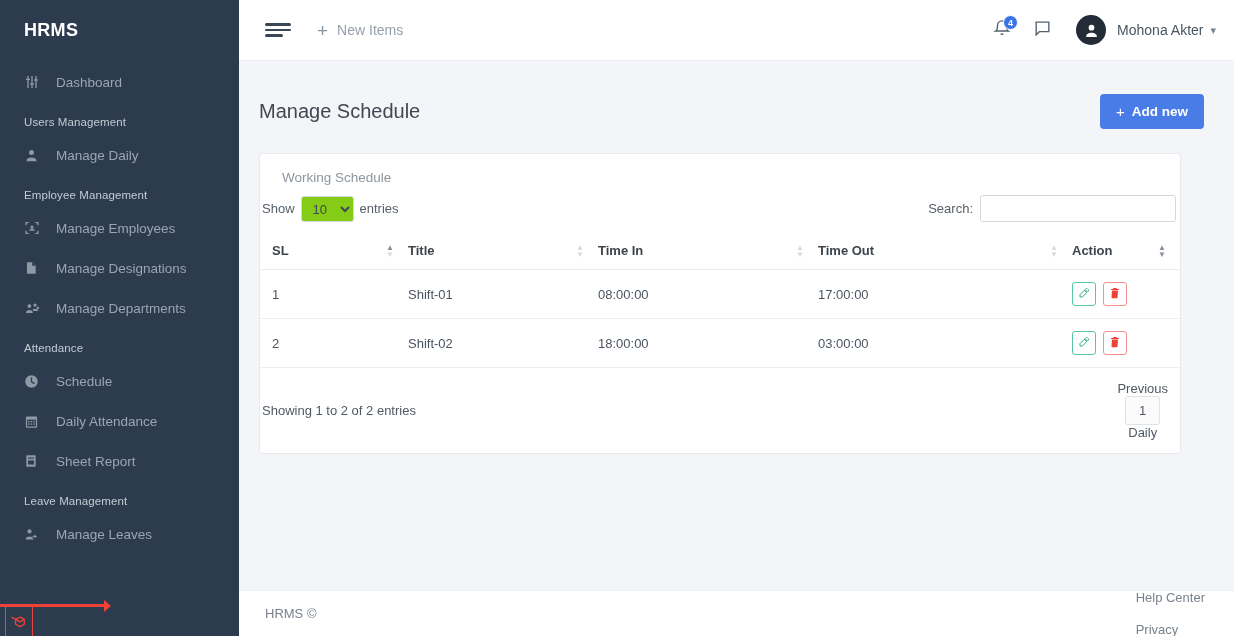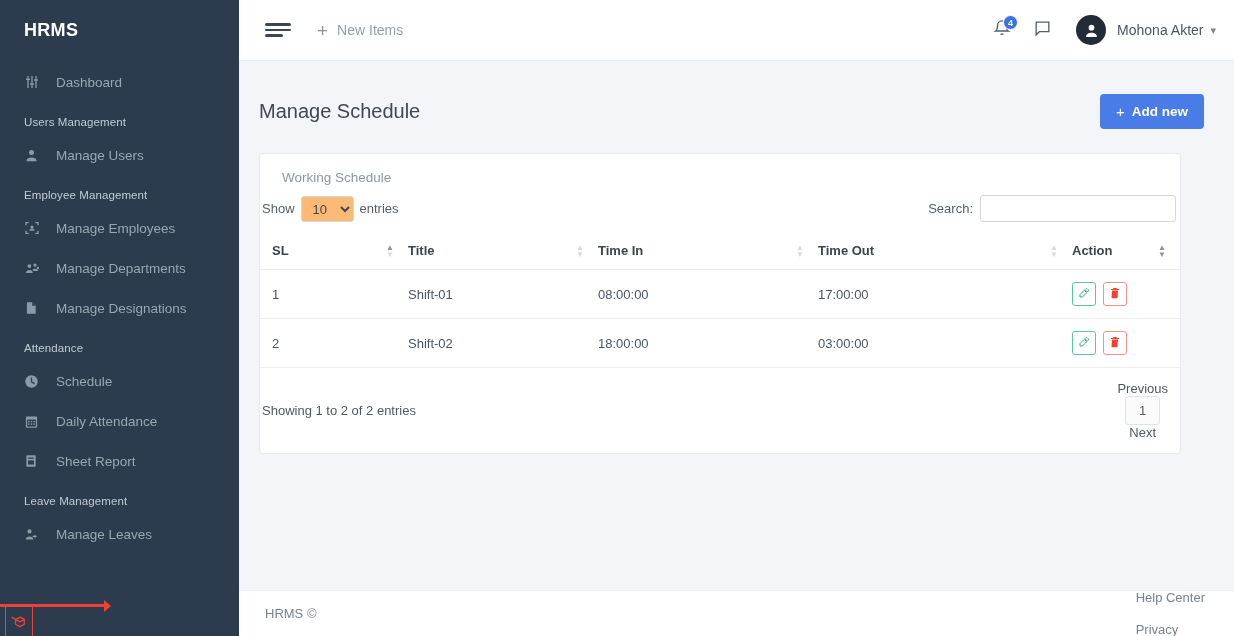--- a/index.html
+++ b/index.html
@@ -153,21 +153,21 @@
     color: #8d969f; font-size: 13.5px;
   }
   .table-tools {
     display: flex; align-items: center;
     padding: 0 2px 0 2px;
   }
   .show-entries { display: flex; align-items: center; font-size: 13px; color: #555e68; }
   .show-entries select {
     margin: 0 6px; padding: 4px 2px 4px 7px;
     border: 1px solid #d5d9de; border-radius: 3px;
-    font-size: 13px; color: #3f4853; background: #fdba74;
+    font-size: 13px; color: #3f4853; background: #84cc16;
     font-family: "Liberation Sans", sans-serif;
     height: 26px;
   }
   .search-wrap { margin-left: auto; display: flex; align-items: center; font-size: 13px; color: #555e68; padding-right: 2px; }
   .search-wrap input {
     margin-left: 7px; width: 196px; height: 27px;
     border: 1px solid #d5d9de; border-radius: 3px;
     padding: 0 7px; font-size: 13px;
     font-family: "Liberation Sans", sans-serif;
   }
@@ -257,58 +257,58 @@
 
       <div class="nav-section">Users Management</div>
 
       <div class="nav-item">
         <span class="ico">
           <svg width="15" height="15" viewBox="0 0 24 24" fill="currentColor">
             <circle cx="12" cy="7" r="4"></circle>
               <path d="M4 21v-1c0-3.3 3.6-5 8-5s8 1.7 8 5v1z"></path>
           </svg>
         </span>
-        <span class="lbl">Manage Users</span>
+        <span class="lbl">Manage Daily</span>
       </div>
 
 
       <div class="nav-section">Employee Management</div>
 
       <div class="nav-item">
         <span class="ico">
           <svg width="16" height="16" viewBox="0 0 24 24" fill="none" stroke="currentColor" stroke-width="2">
             <path d="M3 8V4h4M21 8V4h-4M3 16v4h4M21 16v4h-4"></path>
             <circle cx="12" cy="10.5" r="2.3" fill="currentColor" stroke="none"></circle>
             <path d="M8 16c0-2.2 1.8-3.2 4-3.2s4 1 4 3.2z" fill="currentColor" stroke="none"></path>
           </svg>
         </span>
         <span class="lbl">Manage Employees</span>
+      </div>
+
+      <div class="nav-item">
+        <span class="ico">
+          <svg width="14" height="16" viewBox="0 0 24 24" fill="currentColor">
+            <path d="M5 2h9l6 6v14H5z"></path>
+              <path d="M14 2v6h6" fill="#2c3b4d"></path>
+          </svg>
+        </span>
+        <span class="lbl">Manage Designations</span>
       </div>
 
       <div class="nav-item">
         <span class="ico">
           <svg width="17" height="15" viewBox="0 0 24 24" fill="currentColor">
             <circle cx="7" cy="8" r="3"></circle>
               <circle cx="16" cy="6.5" r="2.6"></circle>
               <circle cx="20.5" cy="11" r="2"></circle>
             <path d="M1.5 19c0-3 2.4-4.6 5.5-4.6S12.5 16 12.5 19z"></path>
             <path d="M12 14.5c.8-1.4 2.4-2.1 4.2-2.1 2.6 0 4.6 1.3 4.6 3.6h-7"></path>
           </svg>
         </span>
         <span class="lbl">Manage Departments</span>
-      </div>
-
-      <div class="nav-item">
-        <span class="ico">
-          <svg width="14" height="16" viewBox="0 0 24 24" fill="currentColor">
-            <path d="M5 2h9l6 6v14H5z"></path>
-              <path d="M14 2v6h6" fill="#2c3b4d"></path>
-          </svg>
-        </span>
-        <span class="lbl">Manage Designations</span>
       </div>
 
       <div class="nav-section">Attendance</div>
 
       <div class="nav-item">
         <span class="ico">
           <svg width="15" height="15" viewBox="0 0 24 24" fill="currentColor">
             <circle cx="12" cy="12" r="10"></circle>
               <path d="M12 6v6.5l4.2 2.5" stroke="#2c3b4d" stroke-width="2" fill="none" stroke-linecap="round"></path>
           </svg>
@@ -533,21 +533,21 @@
               </td>
             </tr>
           </tbody>
         </table>
 
         <div class="card-foot">
           <div>Showing 1 to 2 of 2 entries</div>
           <div class="pager">
             <span>Previous</span>
             <span class="num">1</span>
-            <span>Next</span>
+            <span>Daily</span>
           </div>
         </div>
       </section>
 
     </main>
 
     <footer class="footer">
       <div>HRMS ©</div>
       <div class="links">
         <a>Support</a>

